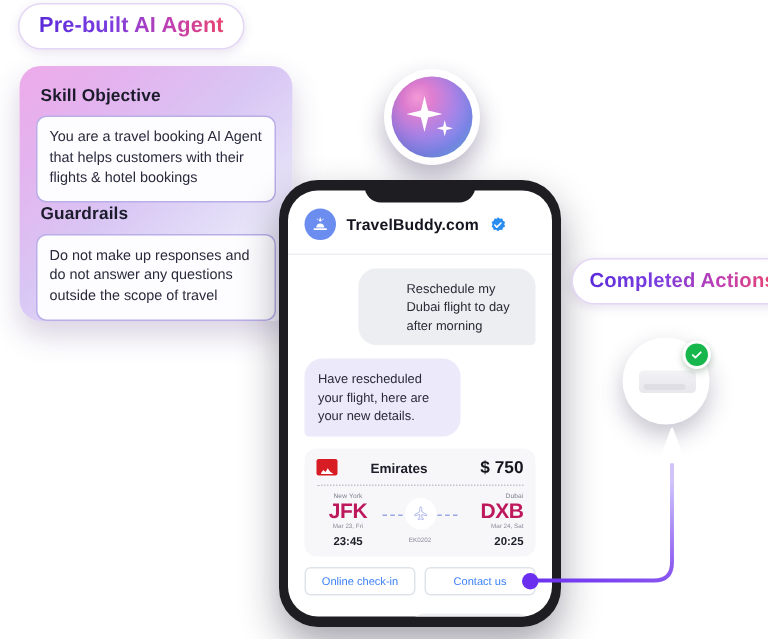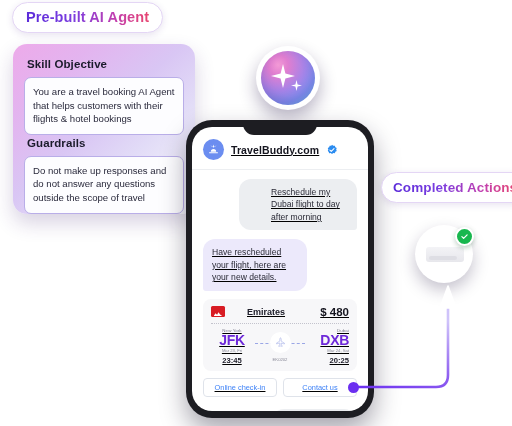--- a/index.html
+++ b/index.html
@@ -80,21 +80,20 @@
   .spark.sm  { width: 11px; height: 11px; left: 30px; top: 29px; }
 
   
   #phone {
     position: absolute; left: 186px; top: 120px;
     width: 188px; height: 298px;
     background: #1d1d22;
     border-radius: 26px;
     box-shadow: 0 12px 26px rgba(20,15,40,.38);
     padding: 7px 6px 7px;
-    text-decoration: underline;
   }
   #notch {
     position: absolute; left: 50%; transform: translateX(-50%); top: 0;
     width: 74px; height: 15px; background: #1d1d22;
     border-radius: 0 0 11px 11px; z-index: 4;
   }
   #screen {
     width: 100%; height: 100%;
     background: #ffffff; border-radius: 20px;
     overflow: hidden; position: relative;
@@ -145,21 +144,21 @@
     clip-path: polygon(0 100%, 22% 28%, 40% 62%, 55% 0, 74% 55%, 100% 100%);
   }
   #airline-name { font-size: 9px; font-weight: 600; color: #20202c; }
   #price { font-size: 11.5px; font-weight: 700; color: #15151f; }
   .dotted { border-top: 1px dotted #c3c3cd; margin: 5px 0 4px; }
 
   #route { display: flex; align-items: center; justify-content: space-between; }
   .leg { text-align: center; width: 42px; }
   .leg.r { text-align: right; }
   .city { font-size: 4.4px; color: #7d7d8c; letter-spacing: .1px; }
-  .code { font-size: 14px; font-weight: 700; color: #6d28d9; line-height: 1.12; letter-spacing: -.3px; }
+  .code { font-size: 14px; font-weight: 700; color: #be185d; line-height: 1.12; letter-spacing: -.3px; }
   .date { font-size: 4.2px; color: #8a8a98; }
   .time { font-size: 7.6px; font-weight: 600; color: #20202c; margin-top: 3px; }
 
   #mid { flex: 1; position: relative; height: 30px; display: flex; align-items: center; justify-content: center; }
   #mid .dash {
     position: absolute; top: 11px; left: 2px; right: 2px;
     border-top: 1.2px dashed #9aa6e6;
   }
   #plane-circle {
     position: relative; width: 19px; height: 19px; border-radius: 50%;
@@ -259,21 +258,21 @@
       <div class="bubble bot">Have rescheduled your flight, here are your new details.</div>
 
       <div id="flight-card">
         <div id="flight-top">
           <div id="airline">
             <div id="airline-logo">
                 <i></i>
               </div>
             <div id="airline-name">Emirates</div>
           </div>
-          <div id="price">$ 480</div>
+          <div id="price">$ 750</div>
         </div>
         <div class="dotted"></div>
 
         <div id="route">
           <div class="leg">
             <div class="city">New York</div>
             <div class="code">JFK</div>
             <div class="date">Mar 23, Fri</div>
             <div class="time">23:45</div>
           </div>

